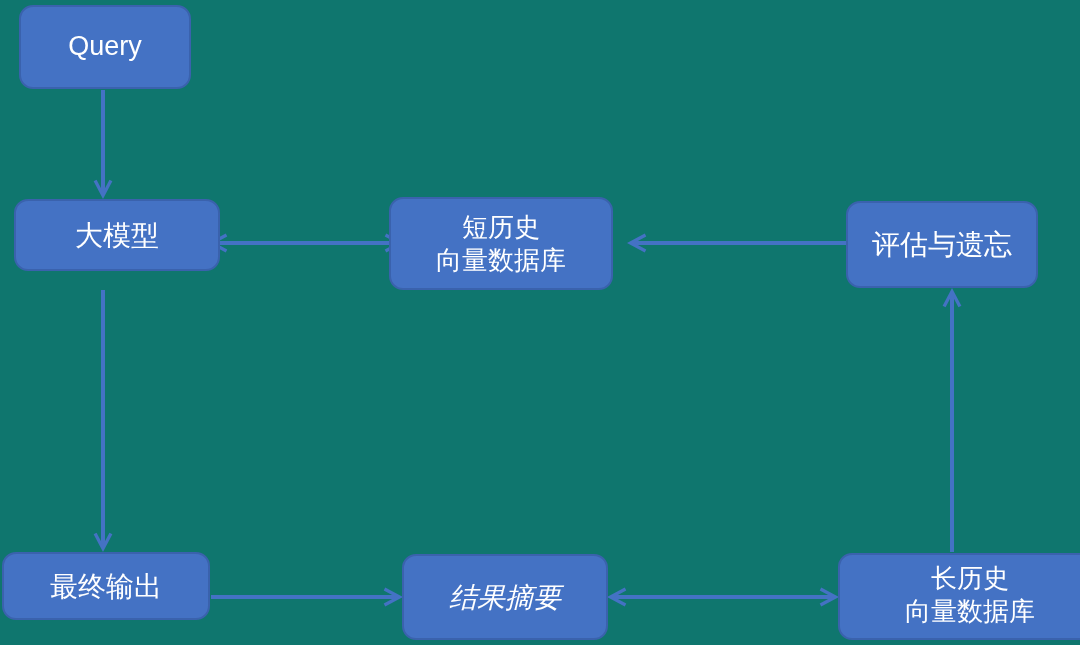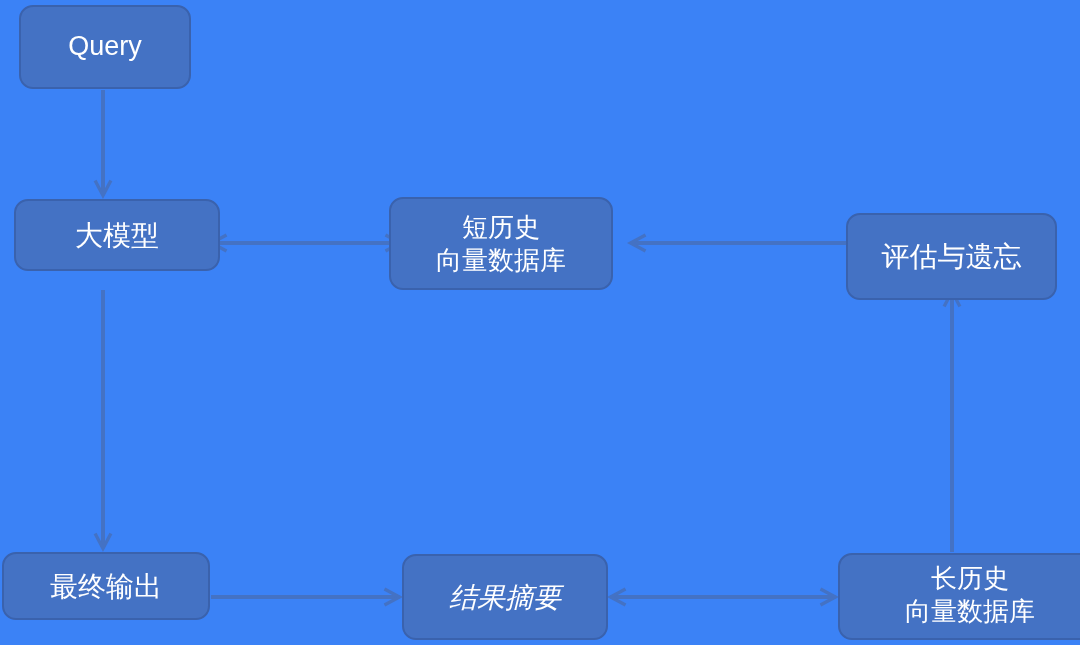--- a/index.html
+++ b/index.html
@@ -4,21 +4,21 @@
 <style>
   html, body {
     margin: 0;
     padding: 0;
     background: #000000;
   }
   #canvas {
     position: relative;
     width: 1080px;
     height: 645px;
-    background: #3b82f6;
+    background: #0f766e;
     overflow: hidden;
     font-family: "Liberation Sans", sans-serif;
   }
   .node {
     position: absolute;
     box-sizing: border-box;
     background: #4472C4;
     border: 2px solid #3A62AD;
     border-radius: 14px;
     color: #FFFFFF;
@@ -34,21 +34,21 @@
   .node.latin {
     font-family: "Liberation Sans", sans-serif;
     font-size: 27px;
   }
   .node.two-line {
     font-size: 26px;
   }
   #query          { left: 19px;  top: 5px;   width: 172px; height: 84px; }
   #llm            { left: 14px;   top: 199px; width: 206px; height: 72px; }
   #short-history  { left: 389px; top: 197px; width: 224px; height: 93px; }
-  #eval-forget    { left: 846px; top: 201px; width: 211px; height: 87px; margin-top: 12px; }
+  #eval-forget    { left: 846px; top: 201px; width: 192px; height: 87px; }
   #final-output   { left: 2px;   top: 552px; width: 208px; height: 68px; }
   #result-summary { left: 402px; top: 554px; width: 206px; height: 86px; font-style: italic; }
   #long-history   { left: 838px; top: 553px; width: 264px; height: 87px; font-family: Liberation Mono, monospace; }
   #edges {
     position: absolute;
     left: 0; top: 0;
     width: 1080px;
     height: 645px;
     pointer-events: none;
   }

